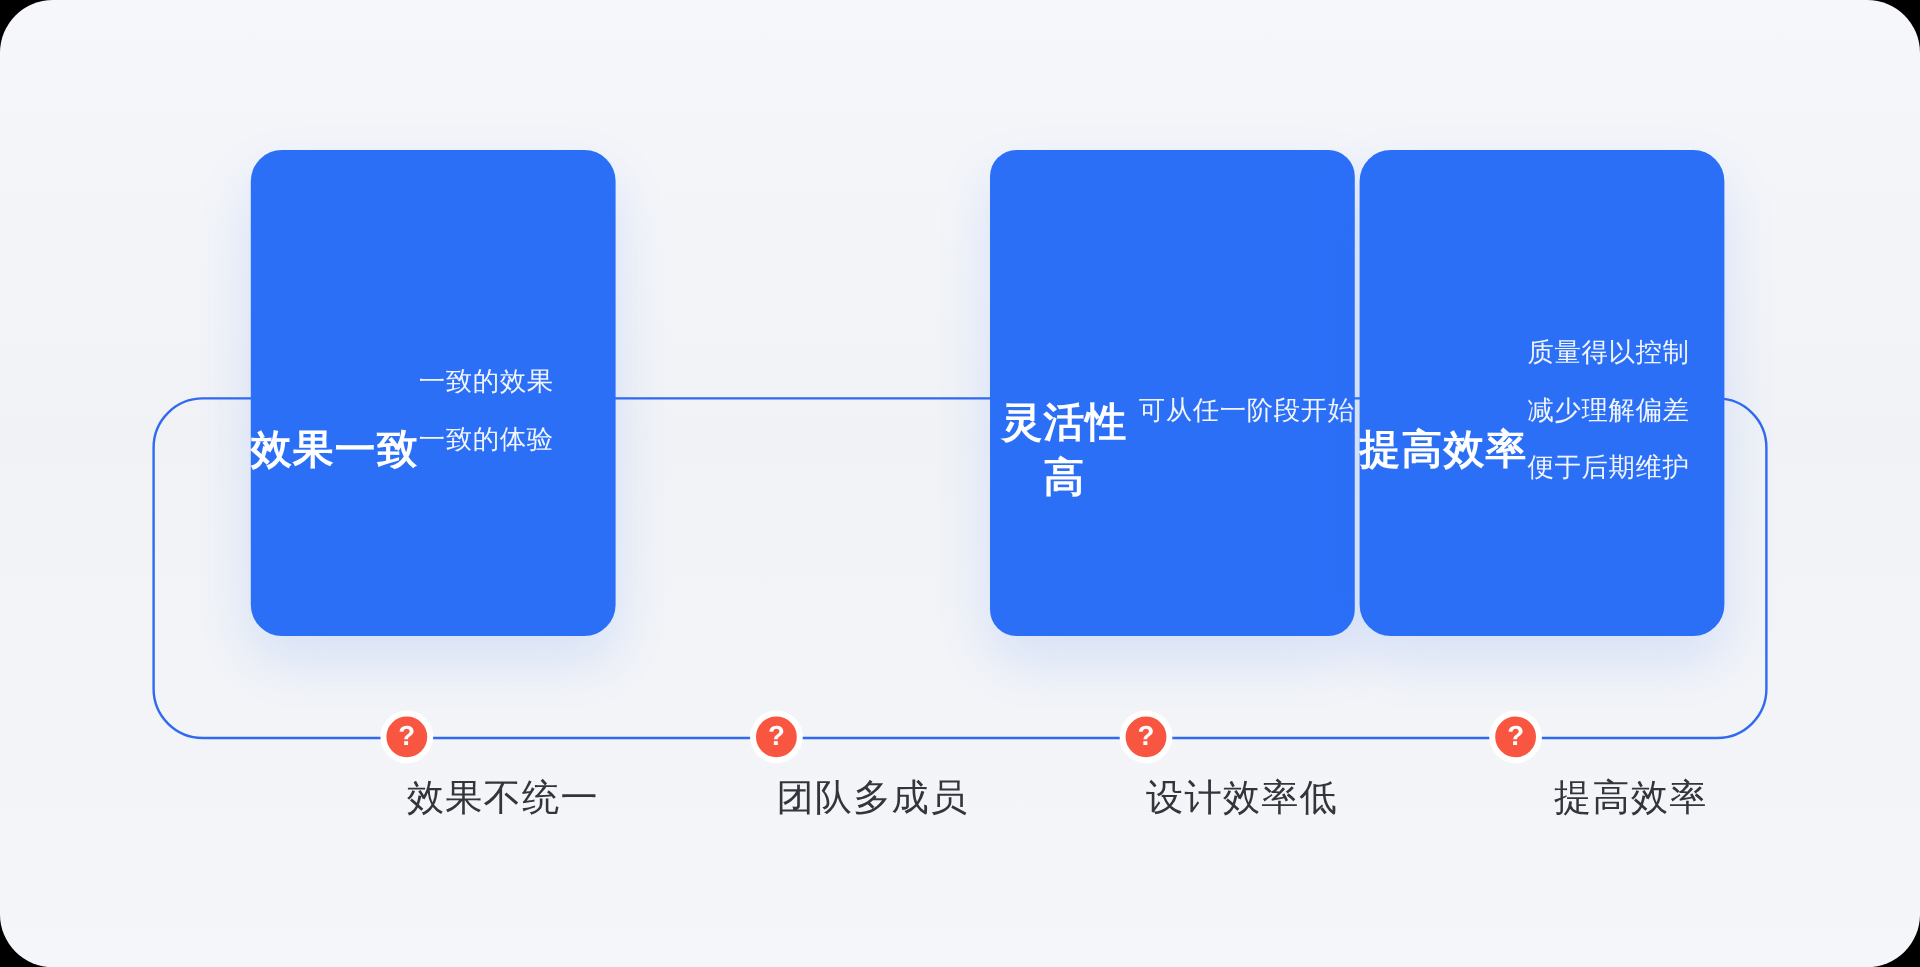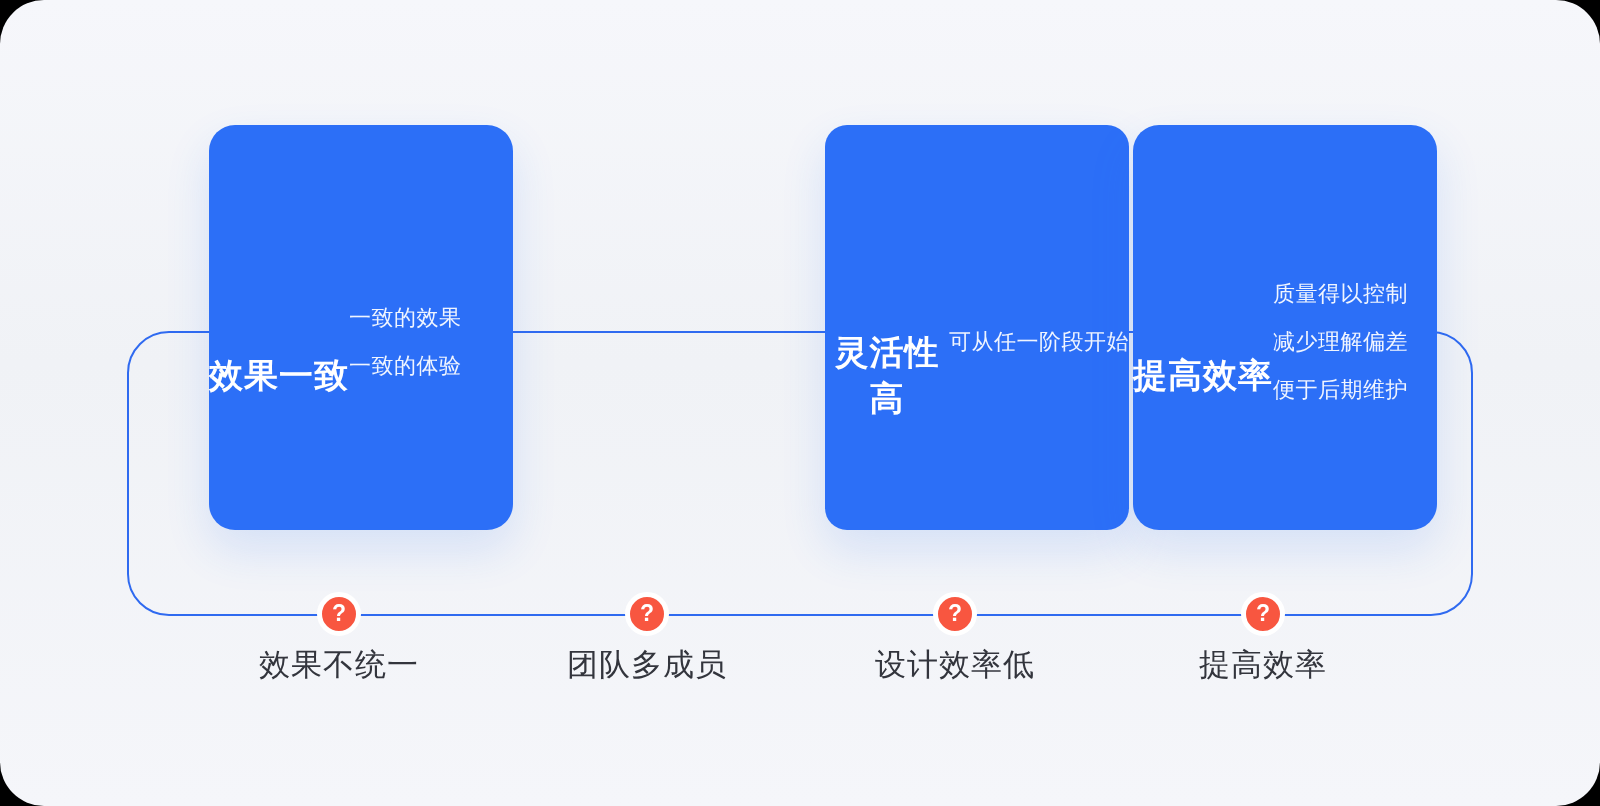--- a/index.html
+++ b/index.html
@@ -92,21 +92,21 @@
     font-size: 23px;
     font-weight: 700;
     line-height: 1;
     transform: translateY(-1px);
   }
   
   .problem-label {
     position: absolute;
     top: 644px;
     width: 320px;
-    text-align: center;
+    text-align: right;
     font-size: 31px;
     letter-spacing: 1px;
     color: #33353d;
     z-index: 3;
     white-space: nowrap;
   }
   .problem-label.p0 { left: 179px; }
   .problem-label.p1 { left: 487px; }
   .problem-label.p2 { left: 795px; }
   .problem-label.p3 { left: 1103px; }

